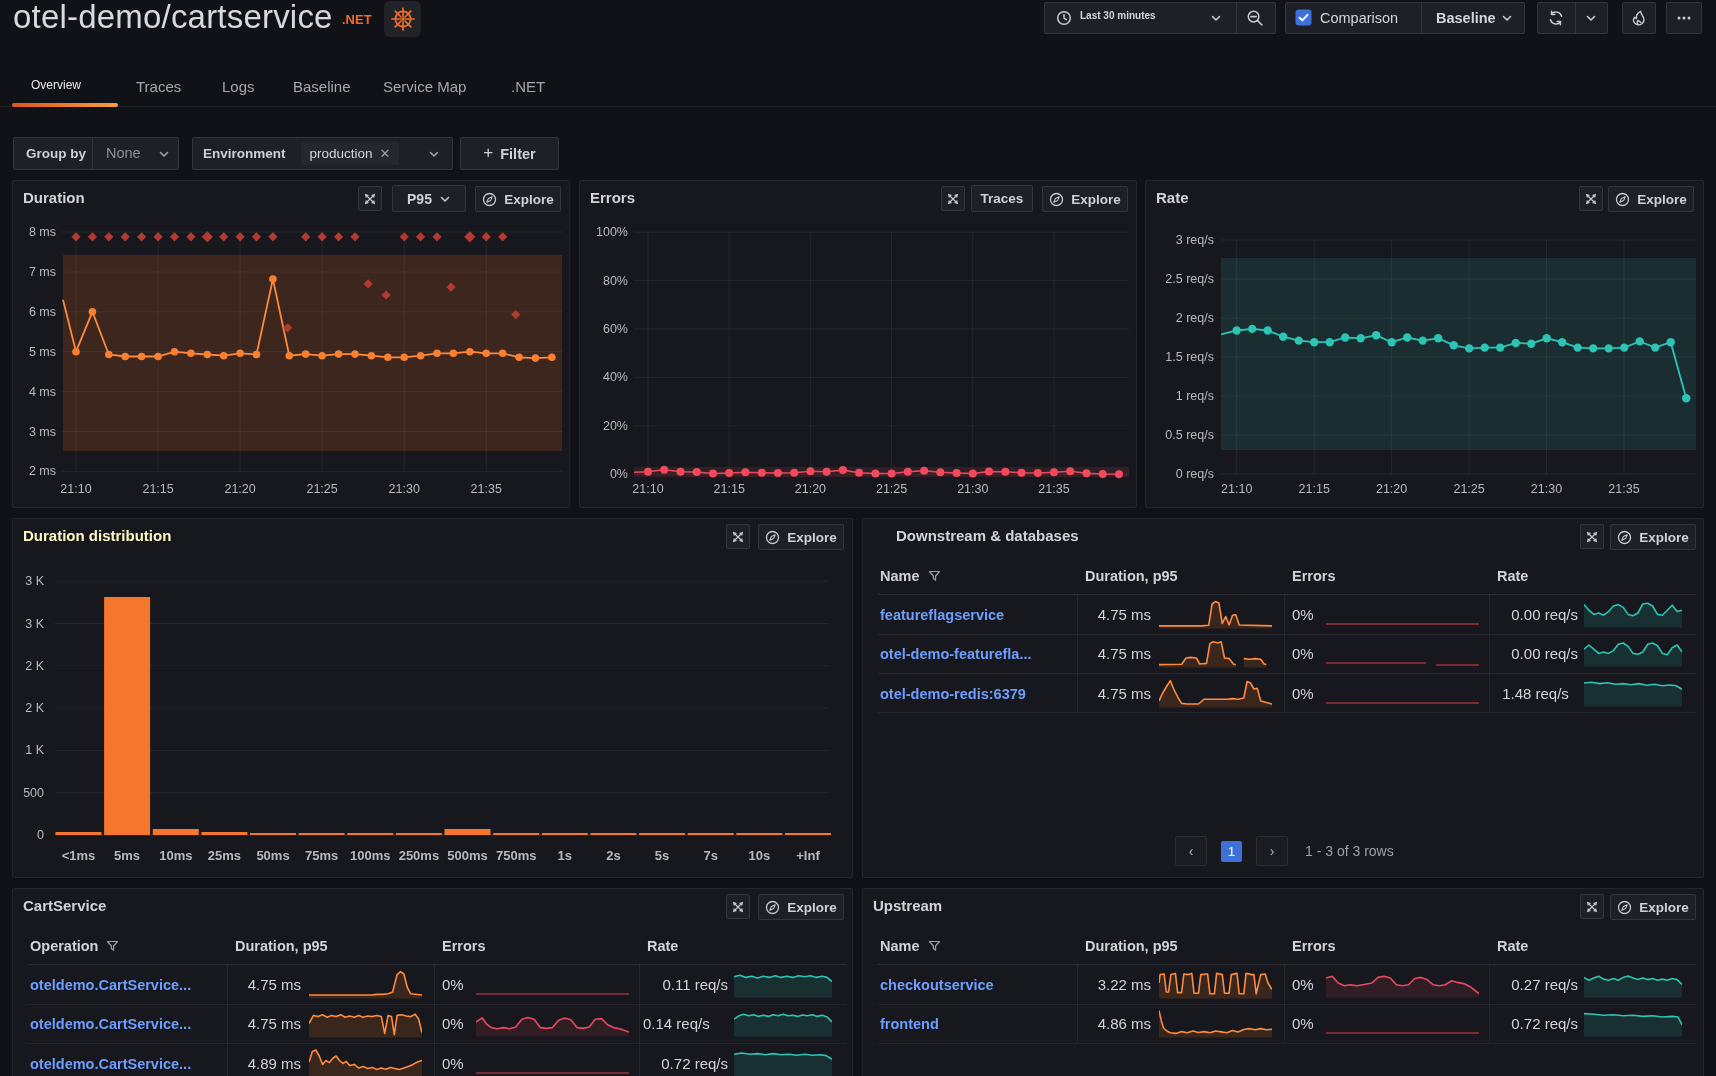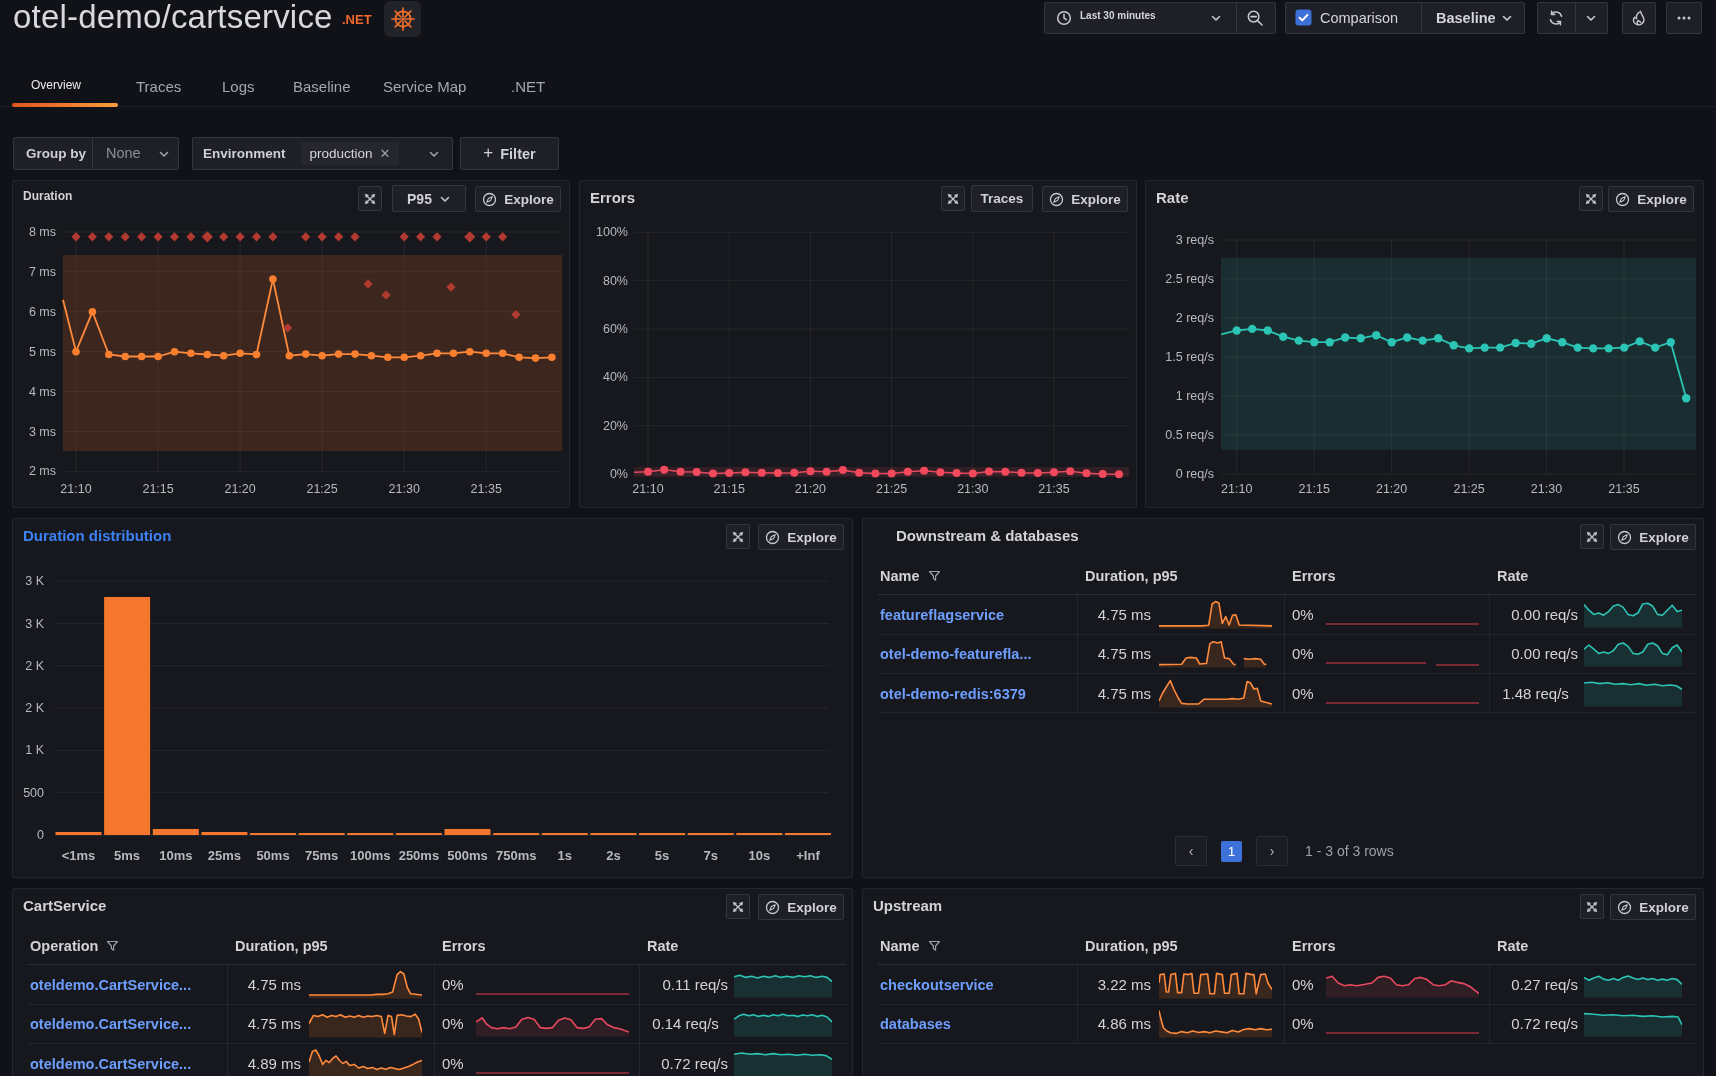--- a/index.html
+++ b/index.html
@@ -111,21 +111,21 @@
 <div style="position:absolute;left:428px;top:148px">
     <svg width="12" height="12" viewBox="0 0 12 12" style="" fill="none">
       <path d="M2.5 4.5 L6 8 L9.5 4.5" stroke="#9da0a8" stroke-width="1.6" stroke-linecap="round" stroke-linejoin="round"></path>
     </svg>
   </div>
 <div style="position:absolute;left:460px;top:137px;width:99px;height:33px;background:#1f2027;border:1px solid #34363e;border-radius:2px;display:flex;align-items:center;justify-content:center;gap:7px;box-sizing:border-box;">
     <span style="font-size:17px;color:#cfd0d6;font-weight:400;margin-top:-2px">+</span>
     <span style="font-size:14.5px;font-weight:700;color:#cfd0d6">Filter</span>
   </div>
 <div class="panel" style="left:12px;top:180px;width:558px;height:328px"></div>
-<div style="position:absolute;left:23px;top:189px;font-size:12px;font-weight:700;color:#d2d3d8">Duration</div>
+<div style="position:absolute;left:23px;top:189px;font-size:15px;font-weight:700;color:#d2d3d8">Duration</div>
 <div style="position:absolute;left:358px;top:186px;width:24px;height:25px;background:#1f2027;border:1px solid #34363e;border-radius:2px;display:flex;align-items:center;justify-content:center;gap:7px;box-sizing:border-box;">
     <svg width="14" height="14" viewBox="0 0 14 14" style="" fill="none">
       <path d="M3.2 3.2 L10.8 10.8 M10.8 3.2 L3.2 10.8" stroke="#c2c3c9" stroke-width="1.3"></path>
       <path d="M1.8 1.8 L6.0 2.9 L2.9 6.0 Z" fill="#c2c3c9"></path>
       <path d="M12.2 1.8 L8.0 2.9 L11.1 6.0 Z" fill="#c2c3c9"></path>
       <path d="M1.8 12.2 L2.9 8.0 L6.0 11.1 Z" fill="#c2c3c9"></path>
       <path d="M12.2 12.2 L11.1 8.0 L8.0 11.1 Z" fill="#c2c3c9"></path>
     </svg>
   </div>
 <div style="position:absolute;left:392px;top:185px;width:74px;height:27px;background:#1f2027;border:1px solid #34363e;border-radius:2px;display:flex;align-items:center;justify-content:center;gap:7px;box-sizing:border-box;">
@@ -386,21 +386,21 @@
       <circle cx="448.2" cy="168.4" r="4.2" fill="#2cc5b5"></circle>
       <circle cx="463.7" cy="168.4" r="4.2" fill="#2cc5b5"></circle>
       <circle cx="479.2" cy="167.6" r="4.2" fill="#2cc5b5"></circle>
       <circle cx="494.7" cy="161.4" r="4.2" fill="#2cc5b5"></circle>
       <circle cx="510.2" cy="167.6" r="4.2" fill="#2cc5b5"></circle>
       <circle cx="525.7" cy="162.2" r="4.2" fill="#2cc5b5"></circle>
       <circle cx="541.2" cy="218.3" r="4.2" fill="#2cc5b5"></circle>
     </svg>
   </div>
 <div class="panel" style="left:12px;top:518px;width:841px;height:360px"></div>
-<div style="position:absolute;left:23px;top:527px;font-size:15px;font-weight:700;color:#3b82f6">Duration distribution</div>
+<div style="position:absolute;left:23px;top:527px;font-size:15px;font-weight:700;color:#fef9c3">Duration distribution</div>
 <div style="position:absolute;left:726px;top:524px;width:24px;height:25px;background:#1f2027;border:1px solid #34363e;border-radius:2px;display:flex;align-items:center;justify-content:center;gap:7px;box-sizing:border-box;">
     <svg width="14" height="14" viewBox="0 0 14 14" style="" fill="none">
       <path d="M3.2 3.2 L10.8 10.8 M10.8 3.2 L3.2 10.8" stroke="#c2c3c9" stroke-width="1.3"></path>
       <path d="M1.8 1.8 L6.0 2.9 L2.9 6.0 Z" fill="#c2c3c9"></path>
       <path d="M12.2 1.8 L8.0 2.9 L11.1 6.0 Z" fill="#c2c3c9"></path>
       <path d="M1.8 12.2 L2.9 8.0 L6.0 11.1 Z" fill="#c2c3c9"></path>
       <path d="M12.2 12.2 L11.1 8.0 L8.0 11.1 Z" fill="#c2c3c9"></path>
     </svg>
   </div>
 <div style="position:absolute;left:758px;top:524px;width:86px;height:26px;background:#1f2027;border:1px solid #34363e;border-radius:2px;display:flex;align-items:center;justify-content:center;gap:7px;box-sizing:border-box;">
@@ -632,21 +632,21 @@
       <path d="M0.0 17.5 L4.5 9.4 L9.0 10.6 L13.6 8.8 L18.1 11.2 L22.6 9.4 L27.1 10.6 L31.6 8.8 L36.2 11.2 L40.7 10.0 L45.2 11.2 L49.7 9.4 L54.2 11.2 L58.8 10.0 L63.3 10.6 L67.8 9.4 L72.3 10.6 L75.7 27.4 L79.1 9.4 L82.5 10.6 L85.3 28.6 L88.1 9.4 L92.7 8.8 L97.2 10.0 L101.7 10.6 L106.2 8.2 L109.6 13.0 L113.0 26.5" stroke="#ff8a3c" stroke-width="1.6" fill="none" stroke-linejoin="round"></path>
     </svg>
   </div>
 <div style="position:absolute;left:442px;top:1015px;font-size:15px;color:#d2d3d8">0%</div>
 <div style="position:absolute;left:476px;top:1007.25px;width:153px;height:30px">
     <svg width="153" height="30" viewBox="0 0 153 30">
       <path d="M0.0 15.0 L6.1 10.8 L10.7 17.2 L15.3 20.6 L21.4 21.7 L27.5 20.6 L33.7 21.7 L39.8 20.0 L45.9 12.2 L52.0 10.5 L58.1 12.2 L64.3 20.6 L70.4 21.4 L76.5 20.6 L82.6 13.3 L88.7 11.1 L94.9 12.8 L101.0 20.6 L107.1 21.4 L113.2 20.0 L119.3 12.2 L125.5 11.6 L131.6 17.8 L137.7 20.6 L143.8 21.7 L153.0 25.1 L153.0 29.5 L0.0 29.5 Z" fill="rgba(232,73,95,0.12)"></path>
       <path d="M0.0 15.0 L6.1 10.8 L10.7 17.2 L15.3 20.6 L21.4 21.7 L27.5 20.6 L33.7 21.7 L39.8 20.0 L45.9 12.2 L52.0 10.5 L58.1 12.2 L64.3 20.6 L70.4 21.4 L76.5 20.6 L82.6 13.3 L88.7 11.1 L94.9 12.8 L101.0 20.6 L107.1 21.4 L113.2 20.0 L119.3 12.2 L125.5 11.6 L131.6 17.8 L137.7 20.6 L143.8 21.7 L153.0 25.1" stroke="#e8495f" stroke-width="1.6" fill="none" stroke-linejoin="round"></path>
     </svg>
   </div>
-<div style="position:absolute;left:643px;top:1015px;width:85px;text-align:center;font-size:15px;color:#d2d3d8">0.14 req/s</div>
+<div style="position:absolute;left:643px;top:1015px;width:85px;text-align:left;font-size:15px;color:#d2d3d8">0.14 req/s</div>
 <div style="position:absolute;left:734px;top:1007.25px;width:98px;height:30px">
     <svg width="98" height="30" viewBox="0 0 98 30">
       <path d="M0.0 12.2 L4.9 8.8 L9.8 7.2 L14.7 8.8 L19.6 7.7 L24.5 9.4 L29.4 8.3 L34.3 9.4 L39.2 7.7 L44.1 8.8 L49.0 7.2 L53.9 8.8 L58.8 8.3 L63.7 9.4 L68.6 8.0 L73.5 8.8 L78.4 7.7 L83.3 9.4 L88.2 8.3 L93.1 10.0 L98.0 15.0 L98.0 29.5 L0.0 29.5 Z" fill="rgba(44,197,181,0.14)"></path>
       <path d="M0.0 12.2 L4.9 8.8 L9.8 7.2 L14.7 8.8 L19.6 7.7 L24.5 9.4 L29.4 8.3 L34.3 9.4 L39.2 7.7 L44.1 8.8 L49.0 7.2 L53.9 8.8 L58.8 8.3 L63.7 9.4 L68.6 8.0 L73.5 8.8 L78.4 7.7 L83.3 9.4 L88.2 8.3 L93.1 10.0 L98.0 15.0" stroke="#2cc5b5" stroke-width="1.6" fill="none" stroke-linejoin="round"></path>
     </svg>
   </div>
 <div style="position:absolute;left:30px;top:1055px"><span class="lnk">oteldemo.CartService...</span></div>
 <div style="position:absolute;left:233px;top:1055px;width:68px;text-align:right;font-size:15px;color:#d2d3d8">4.89 ms</div>
 <div style="position:absolute;left:309px;top:1045.75px;width:113px;height:32px">
     <svg width="113" height="32" viewBox="0 0 113 32">
@@ -693,21 +693,21 @@
       <path d="M0.0 10.0 L6.1 8.3 L12.2 15.0 L18.4 17.8 L24.5 16.7 L30.6 17.8 L36.7 16.7 L45.9 15.0 L52.0 9.4 L58.1 8.3 L64.3 10.0 L70.4 16.7 L76.5 17.8 L82.6 16.7 L88.7 10.5 L94.9 9.4 L101.0 11.6 L107.1 16.7 L113.2 17.8 L119.3 16.7 L125.5 12.8 L131.6 14.4 L137.7 15.6 L143.8 18.4 L153.0 25.6" stroke="#e8495f" stroke-width="1.6" fill="none" stroke-linejoin="round"></path>
     </svg>
   </div>
 <div style="position:absolute;left:1493px;top:976px;width:85px;text-align:right;font-size:15px;color:#d2d3d8">0.27 req/s</div>
 <div style="position:absolute;left:1584px;top:967.75px;width:98px;height:30px">
     <svg width="98" height="30" viewBox="0 0 98 30">
       <path d="M0.0 9.4 L4.9 12.2 L9.8 10.0 L14.7 8.3 L19.6 11.1 L24.5 12.2 L29.4 10.5 L34.3 12.2 L39.2 9.4 L44.1 8.0 L49.0 10.0 L53.9 11.6 L58.8 10.0 L63.7 11.6 L68.6 10.5 L73.5 12.2 L78.4 11.1 L83.3 12.2 L88.2 10.5 L93.1 11.6 L98.0 16.4 L98.0 29.5 L0.0 29.5 Z" fill="rgba(44,197,181,0.14)"></path>
       <path d="M0.0 9.4 L4.9 12.2 L9.8 10.0 L14.7 8.3 L19.6 11.1 L24.5 12.2 L29.4 10.5 L34.3 12.2 L39.2 9.4 L44.1 8.0 L49.0 10.0 L53.9 11.6 L58.8 10.0 L63.7 11.6 L68.6 10.5 L73.5 12.2 L78.4 11.1 L83.3 12.2 L88.2 10.5 L93.1 11.6 L98.0 16.4" stroke="#2cc5b5" stroke-width="1.6" fill="none" stroke-linejoin="round"></path>
     </svg>
   </div>
-<div style="position:absolute;left:880px;top:1015px"><span class="lnk">databases</span></div>
+<div style="position:absolute;left:880px;top:1015px"><span class="lnk">frontend</span></div>
 <div style="position:absolute;left:1083px;top:1015px;width:68px;text-align:right;font-size:15px;color:#d2d3d8">4.86 ms</div>
 <div style="position:absolute;left:1159px;top:1006.25px;width:113px;height:32px">
     <svg width="113" height="32" viewBox="0 0 113 32">
       <path d="M0.0 4.6 L2.3 14.5 L4.5 22.0 L7.9 25.0 L11.3 26.8 L16.9 27.4 L22.6 25.6 L28.2 26.8 L33.9 25.0 L39.5 26.5 L45.2 25.6 L50.9 26.8 L56.5 25.0 L62.2 25.9 L67.8 26.8 L73.5 24.4 L79.1 25.9 L84.8 23.5 L90.4 22.6 L96.0 23.8 L101.7 22.6 L107.3 23.8 L113.0 23.2 L113.0 31.5 L0.0 31.5 Z" fill="rgba(255,122,36,0.15)"></path>
       <path d="M0.0 4.6 L2.3 14.5 L4.5 22.0 L7.9 25.0 L11.3 26.8 L16.9 27.4 L22.6 25.6 L28.2 26.8 L33.9 25.0 L39.5 26.5 L45.2 25.6 L50.9 26.8 L56.5 25.0 L62.2 25.9 L67.8 26.8 L73.5 24.4 L79.1 25.9 L84.8 23.5 L90.4 22.6 L96.0 23.8 L101.7 22.6 L107.3 23.8 L113.0 23.2" stroke="#ff8a3c" stroke-width="1.6" fill="none" stroke-linejoin="round"></path>
     </svg>
   </div>
 <div style="position:absolute;left:1292px;top:1015px;font-size:15px;color:#d2d3d8">0%</div>
 <div style="position:absolute;left:1326px;top:1032.25px;width:153px;height:2px;background:#7c2b36;"></div>
 <div style="position:absolute;left:1493px;top:1015px;width:85px;text-align:right;font-size:15px;color:#d2d3d8">0.72 req/s</div>

